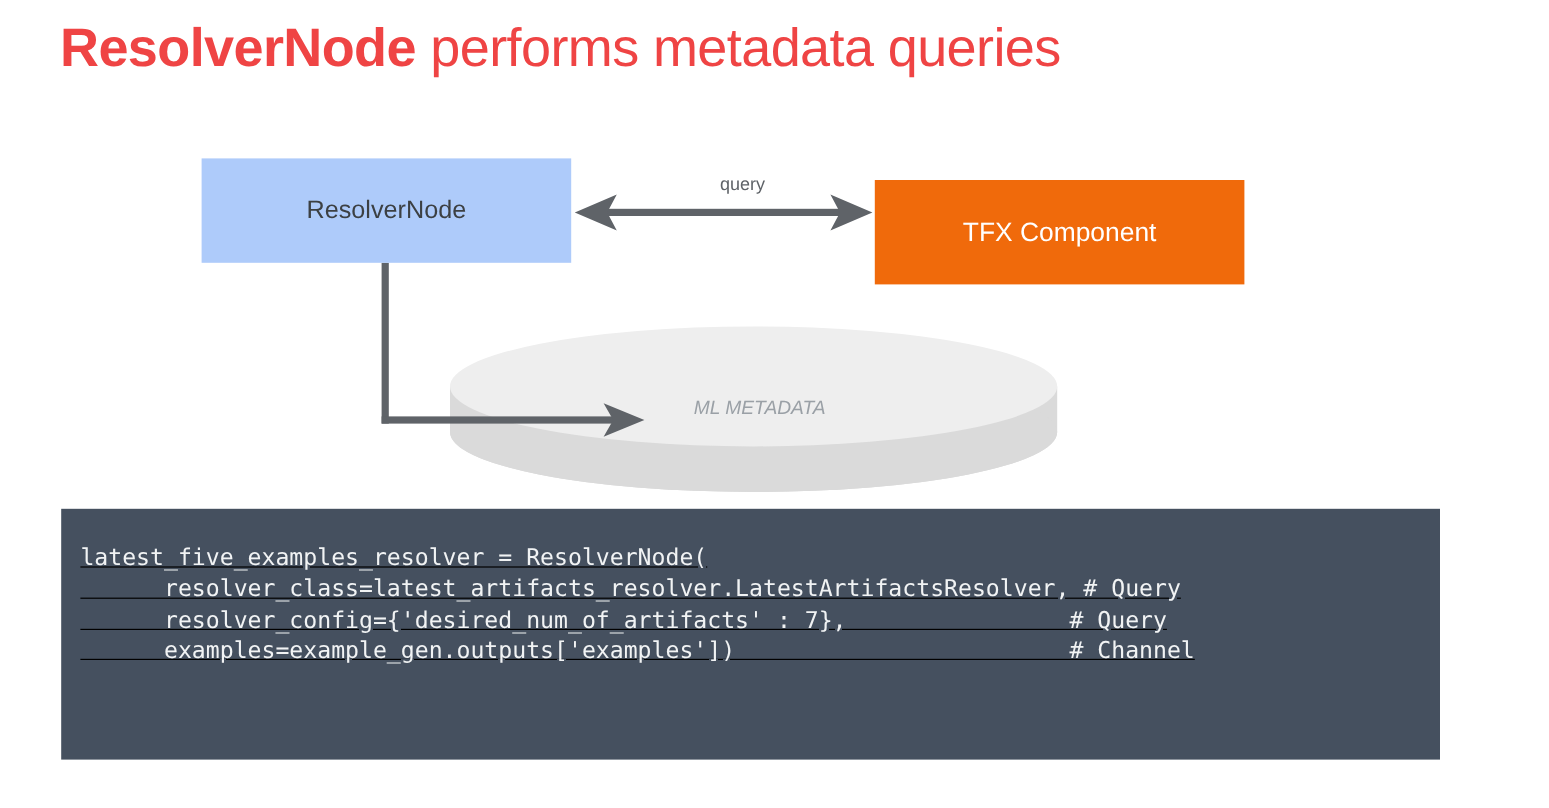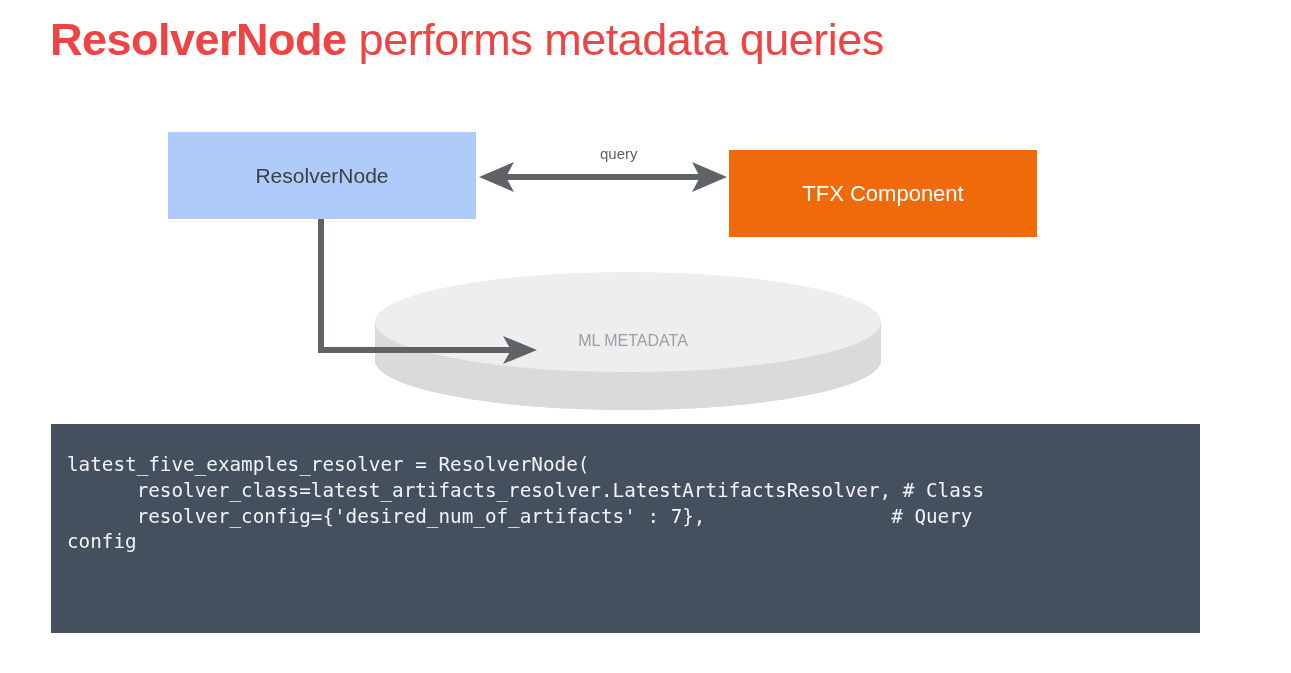--- a/index.html
+++ b/index.html
@@ -15,25 +15,25 @@
   .diagram { position: absolute; left: 0; top: 0; width: 1291px; height: 420px; }
   .box {
     position: absolute; display: flex; align-items: center; justify-content: center;
     font-size: 21px;
   }
   .resolver-box { left: 168px; top: 132px; width: 308px; height: 87px; background: #aecbfa; color: #3c4043; }
   .tfx-box { left: 729px; top: 132px; width: 308px; height: 87px; background: #f06a0b; color: #ffffff; font-weight: normal; font-size: 22px; margin-top: 18px; }
   .query-label { position: absolute; left: 600px; top: 145px; font-size: 15px; color: #5f6368; }
   .store-label {
     position: absolute; left: 533px; top: 330px; width: 200px; text-align: center;
-    font-size: 16px; color: #9aa0a6; line-height: 22px;
+    font-size: 16px; color: #9aa0a6; line-height: 22px; font-style: italic;
   }
   .code-block {
     position: absolute; left: 51px; top: 424px; width: 1149px; height: 209px;
-    background: #45505f; box-sizing: border-box; padding: 28px 0 0 16px;
+    background: #45505f; box-sizing: border-box; padding: 28px 0 0 16px; text-decoration: underline;
   }
   .code-line {
     font-family: "DejaVu Sans Mono", monospace; font-size: 19.3px; color: #f1f3f4;
     white-space: pre; line-height: 25.8px; height: 25.8px;
   }
 </style>
 </head>
 <body>
 
 <div class="title">
@@ -67,16 +67,16 @@
 <div class="box tfx-box">
   <span>TFX Component</span>
 </div>
 <div class="query-label">query</div>
 <div class="store-label">
   <div>ML METADATA</div>
 </div>
 
 <div class="code-block">
   <div class="code-line">latest_five_examples_resolver = ResolverNode(</div>
-  <div class="code-line">      resolver_class=latest_artifacts_resolver.LatestArtifactsResolver, # Class</div>
+  <div class="code-line">      resolver_class=latest_artifacts_resolver.LatestArtifactsResolver, # Query</div>
   <div class="code-line">      resolver_config={'desired_num_of_artifacts' : 7},                # Query</div>
-  <div class="code-line">config</div>
+  <div class="code-line">      examples=example_gen.outputs['examples'])                        # Channel</div>
 </div>
 
 </body></html>

